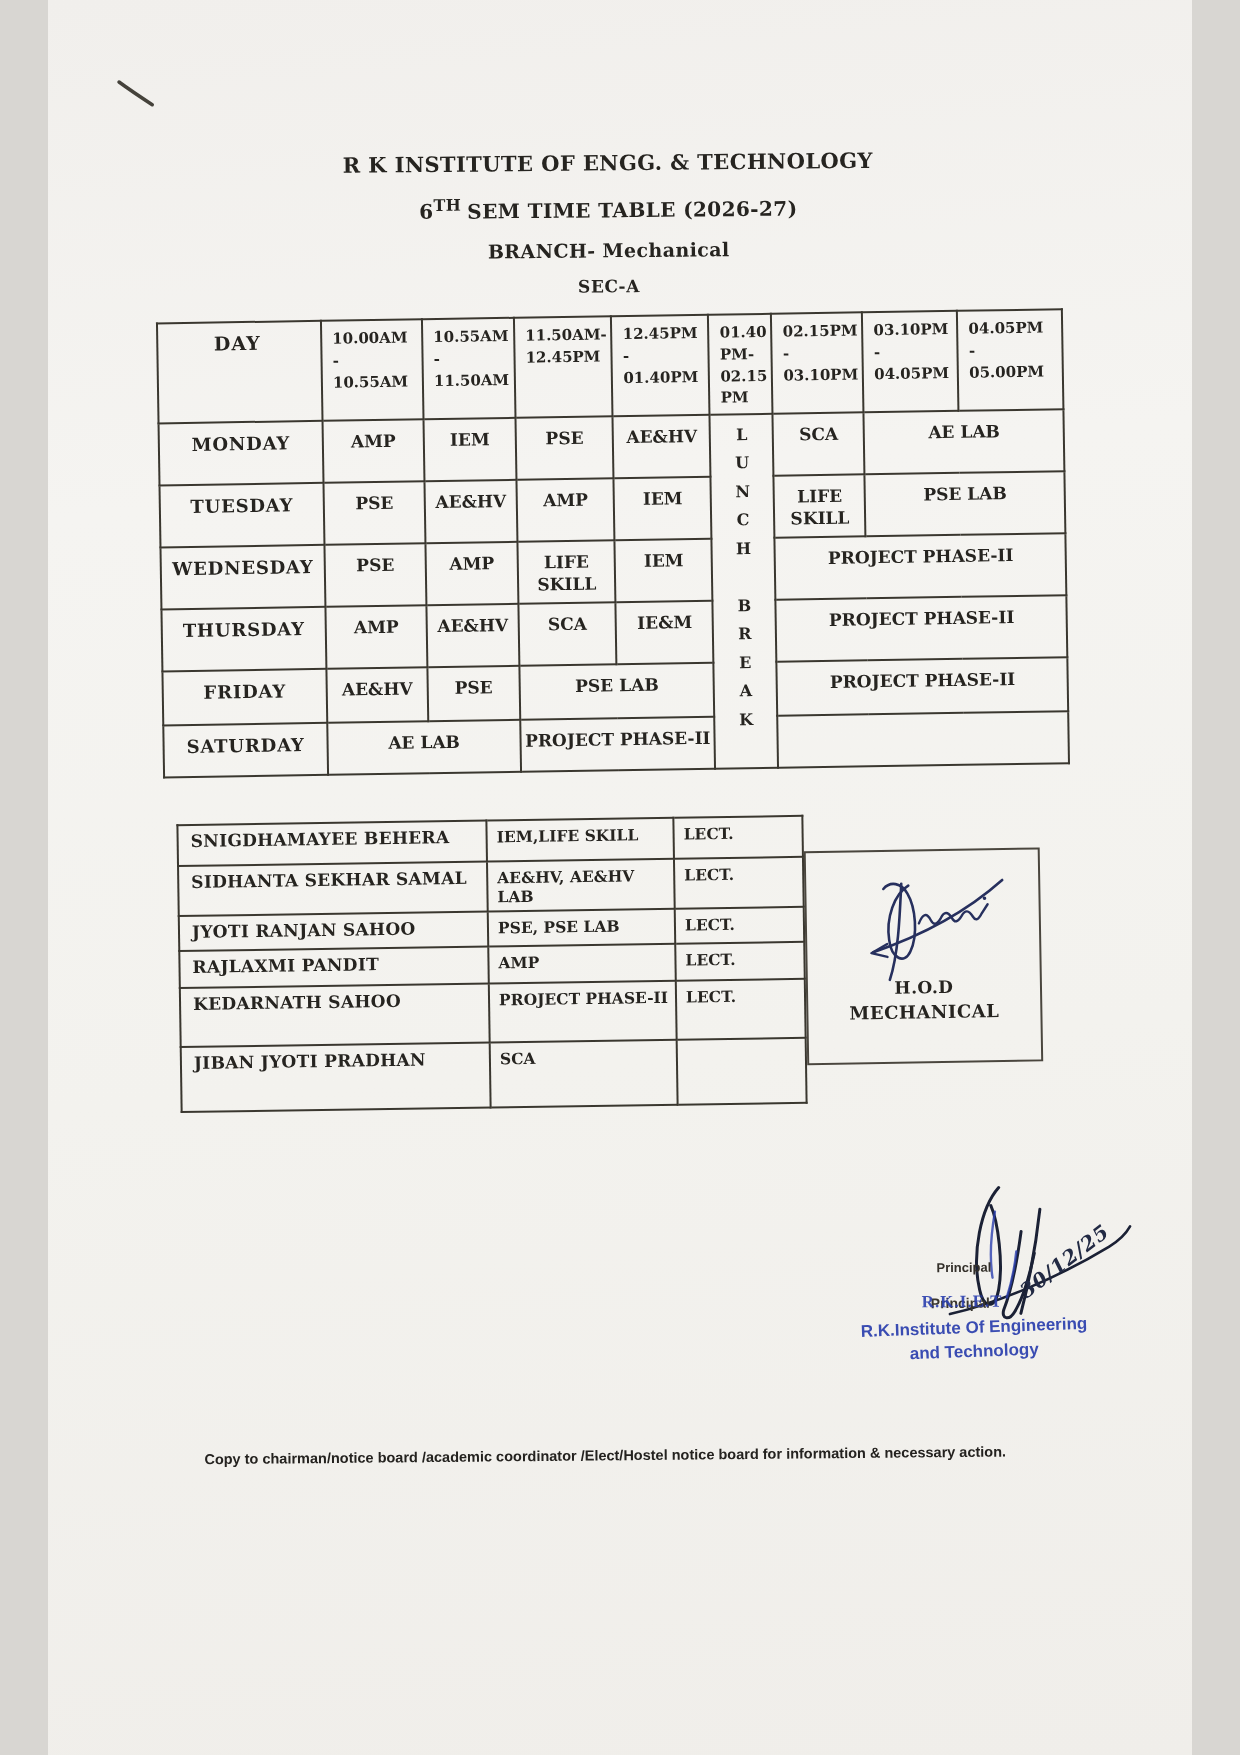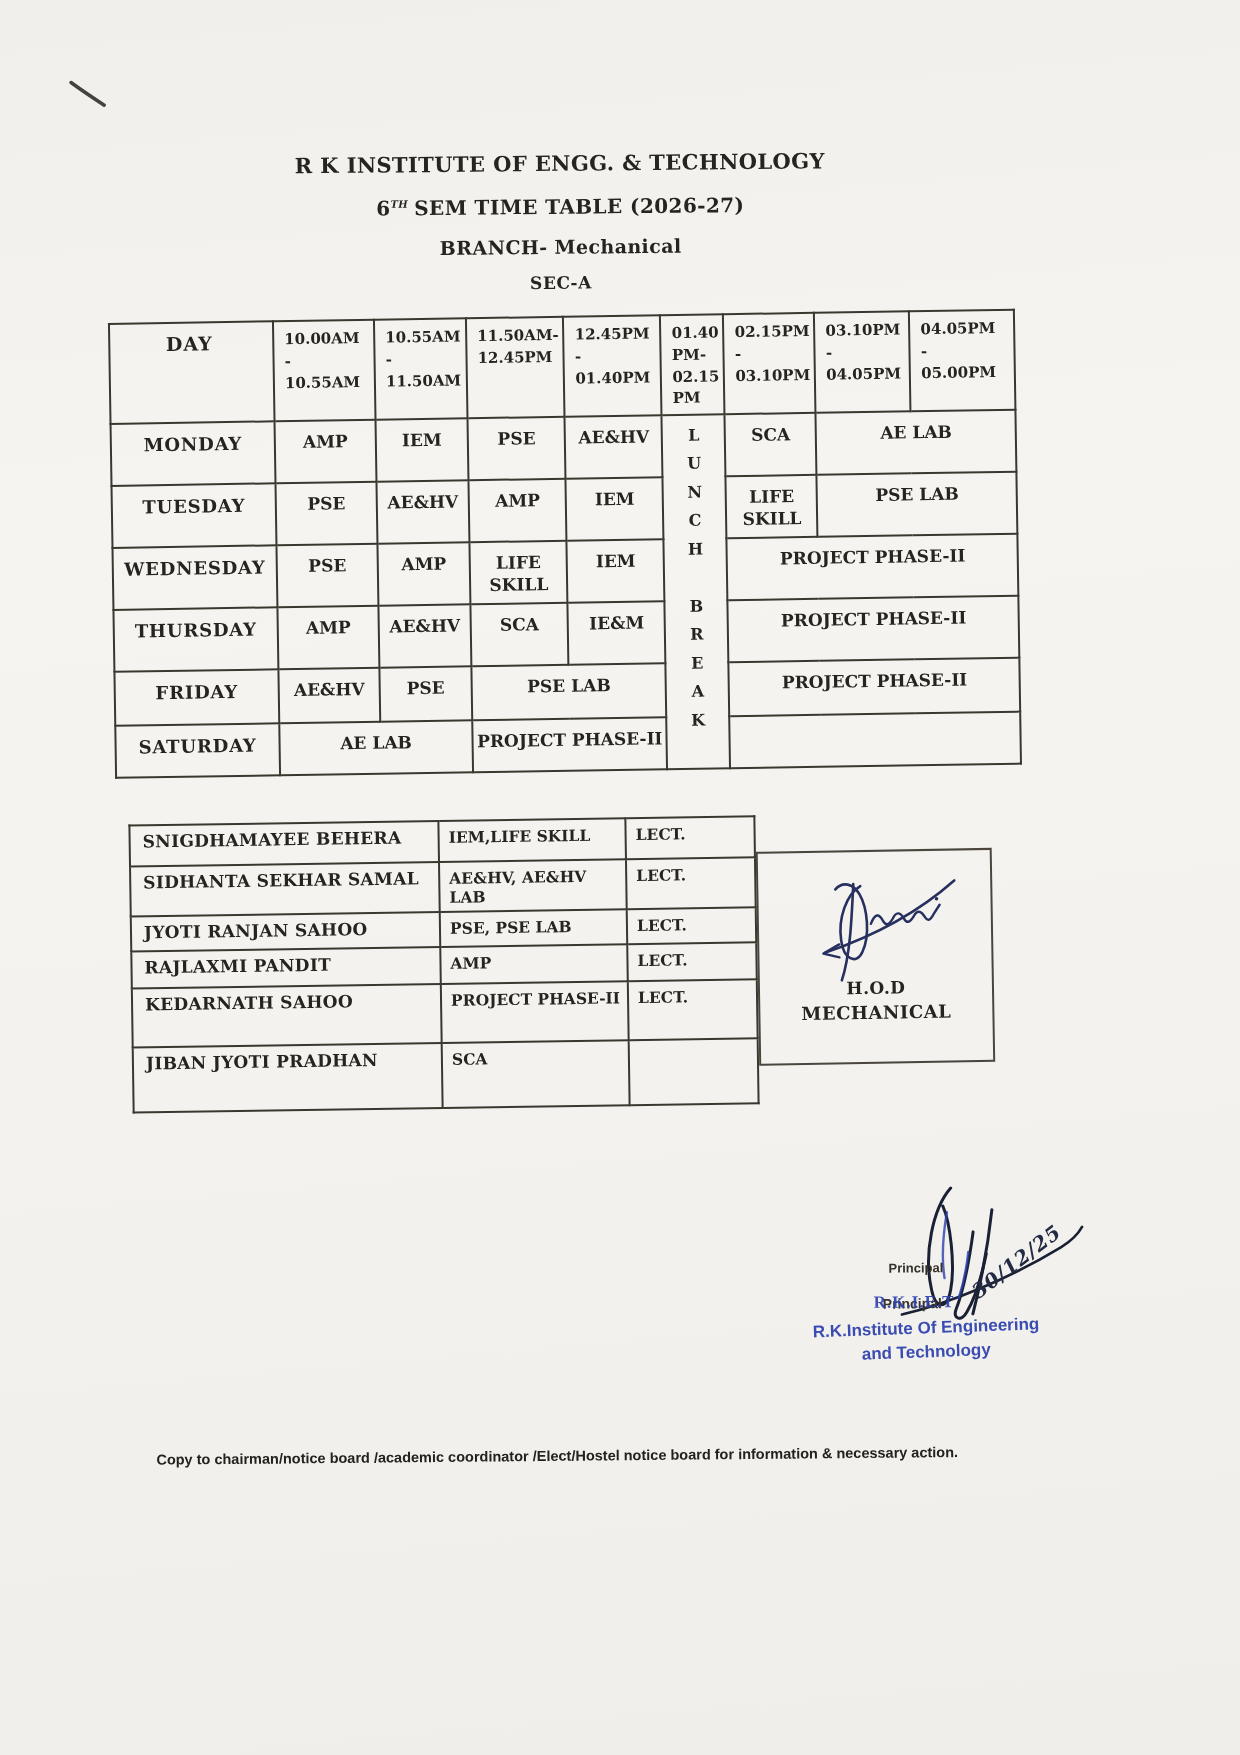--- a/index.html
+++ b/index.html
@@ -1,26 +1,26 @@
 <!DOCTYPE html>
 <html><head>
 <meta charset="utf-8">
 <style>
   html,body{margin:0;padding:0;background:#d8d6d2;}
   .sheet{
-    position:relative;width:1240px;height:1755px;margin:0 auto;overflow:hidden;
+    position:relative;width:1144px;height:1755px;margin:0 auto;overflow:hidden;
     background:linear-gradient(175deg,#f1efec 0%,#f5f4f1 28%,#f3f2ee 60%,#f0eeea 100%);
     font-family:"DejaVu Serif","Liberation Serif",serif;color:#262420;
   }
   .tilt{position:absolute;inset:0;transform:rotate(-0.55deg);transform-origin:52% 40%;}
   
   .titles{position:absolute;left:0;top:150px;width:1130px;text-align:center;font-weight:bold;letter-spacing:.4px;}
   .t1{font-size:21px;}
   .t2{font-size:20px;margin-top:19px;}
-  .t2 sup{font-size:10px;vertical-align:super;font-style:italic;}
+  .t2 sup{font-size:16px;vertical-align:super;}
   .t2 .rest{margin-left:6px;}
   .t3{font-size:19px;margin-top:17px;}
   .t4{font-size:17px;margin-top:15px;letter-spacing:.6px;}
   
   table{border-collapse:collapse;}
   .tt{position:absolute;left:113px;top:315px;transform:rotate(-0.35deg);}
   .tt th,.tt td{border:2.5px solid #3a372f;white-space:pre-line;}
   .tt th{font-size:15px;font-weight:bold;text-align:left;vertical-align:top;padding:7px 4px 4px 10px;height:86px;line-height:1.45;}
   .tt th.corner{text-align:center;padding-left:0;font-size:19px;letter-spacing:1px;}
   .tt td{font-size:17px;font-weight:bold;text-align:center;vertical-align:top;padding-top:9px;line-height:1.3;}

